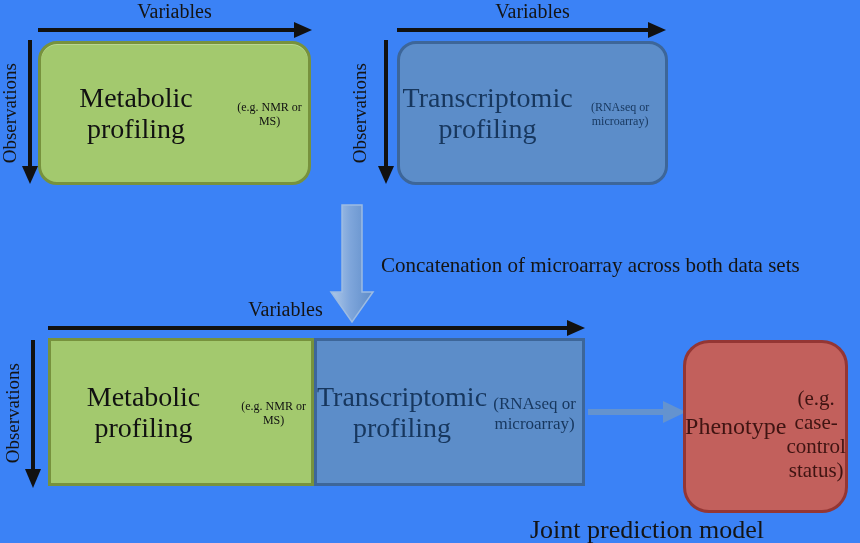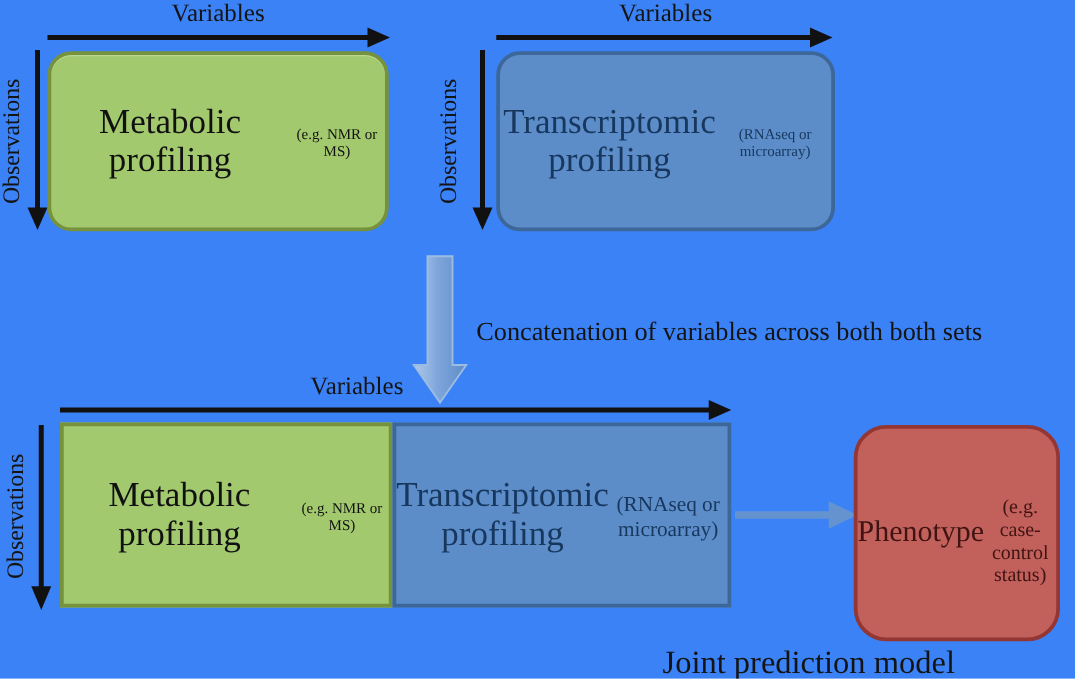--- a/index.html
+++ b/index.html
@@ -61,21 +61,21 @@
     background:#5C8DC9;border:3px solid #3D6699;
     color:#17375E;
   }
   .blue-rect .subtitle{font-size:17px;}
   .red-round{
     left:683px;top:340px;width:165px;height:173px;
     background:#C2605C;border:3px solid #943634;border-radius:26px;
     color:#3F1412;
   }
   .red-round .title{font-size:24px;}
-  .red-round .subtitle{font-size:16px;margin-top:15px;width:130px;}
+  .red-round .subtitle{font-size:21px;margin-top:15px;width:130px;}
 
   .free-text{
     position:absolute;
     font-size:20px;
     color:#141414;
     white-space:nowrap;
   }
 </style>
 </head>
 <body>
@@ -146,21 +146,21 @@
   <div class="box green-round">
     <div class="title" style="width:220px;">Metabolic profiling</div>
     <div class="subtitle">(e.g. NMR or MS)</div>
   </div>
 
   <div class="box blue-round">
     <div class="title" style="width:230px;">Transcriptomic profiling</div>
     <div class="subtitle">(RNAseq or microarray)</div>
   </div>
 
-  <div class="free-text" style="left:381px;top:253px;font-size:21px;">Concatenation of variables across both both sets</div>
+  <div class="free-text" style="left:381px;top:253px;font-size:21px;">Concatenation of microarray across both data sets</div>
 
   <div class="box green-rect">
     <div class="title" style="width:220px;">Metabolic profiling</div>
     <div class="subtitle">(e.g. NMR or MS)</div>
   </div>
 
   <div class="box blue-rect">
     <div class="title" style="width:230px;">Transcriptomic profiling</div>
     <div class="subtitle">(RNAseq or microarray)</div>
   </div>

